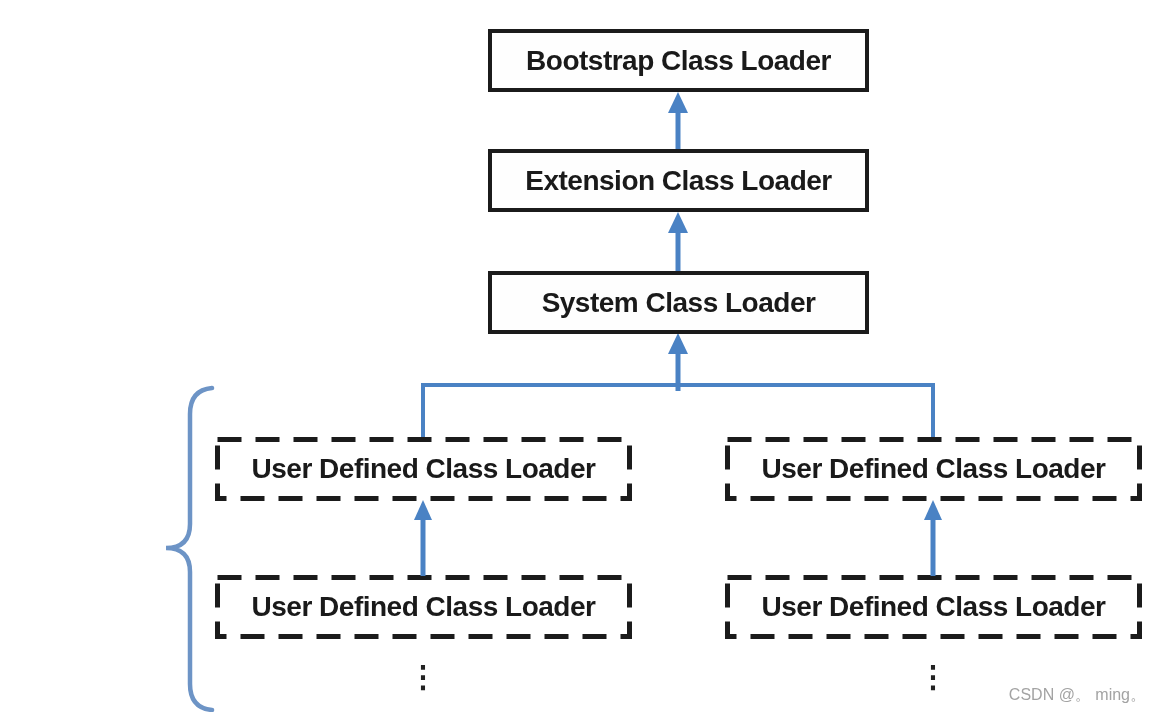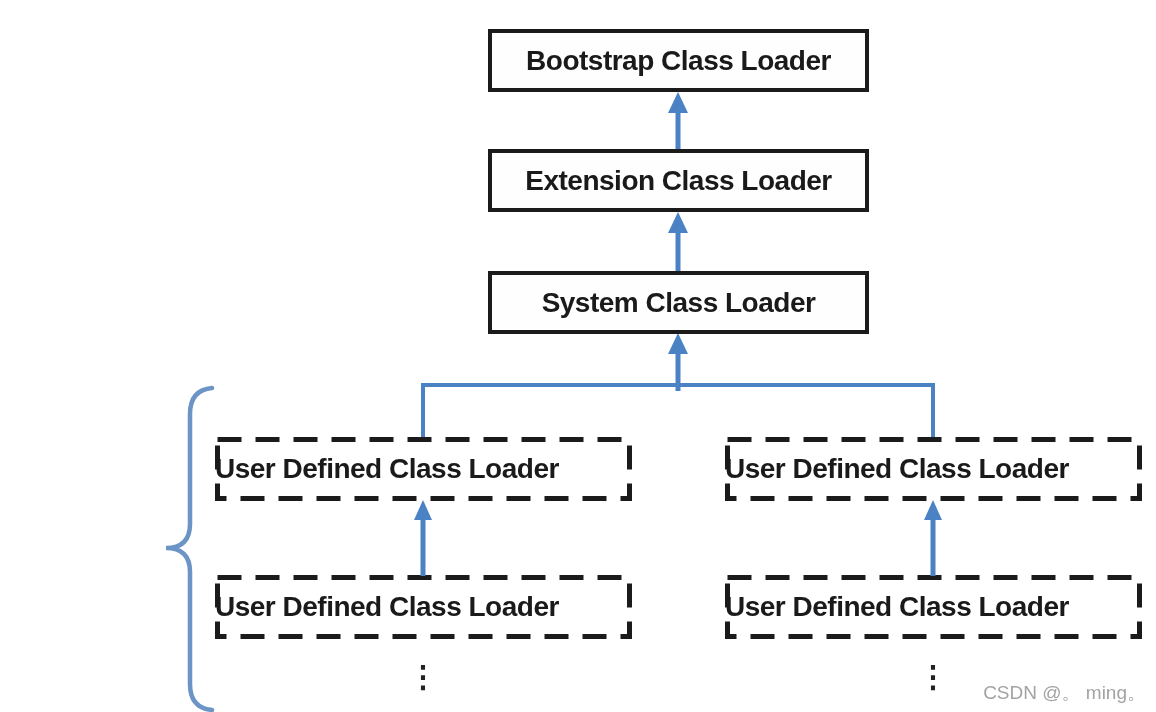--- a/index.html
+++ b/index.html
@@ -59,21 +59,21 @@
     color: #1a1a1a;
     letter-spacing: -0.5px;
     white-space: nowrap;
   }
   .dashed-label {
     position: absolute;
     width: 417px;
     height: 64px;
     display: flex;
     align-items: center;
-    justify-content: flex-start;
+    justify-content: center;
     font-weight: bold;
     font-size: 28px;
     color: #1a1a1a;
     letter-spacing: -0.5px;
     white-space: nowrap;
   }
   .ellipsis {
     position: absolute;
     width: 40px;
     text-align: center;
@@ -88,21 +88,21 @@
     top: 531px;
     font-weight: bold;
     font-size: 28px;
     color: #1a1a1a;
     letter-spacing: -0.5px;
   }
   .watermark {
     position: absolute;
     right: 10px;
     bottom: 6px;
-    font-size: 19px;
+    font-size: 16px;
     color: #a3a3a3;
   }
 </style>
 </head>
 <body>
 
 <div class="stage">
 
   <svg class="overlay" width="1156" height="712" viewBox="0 0 1156 712">
 

